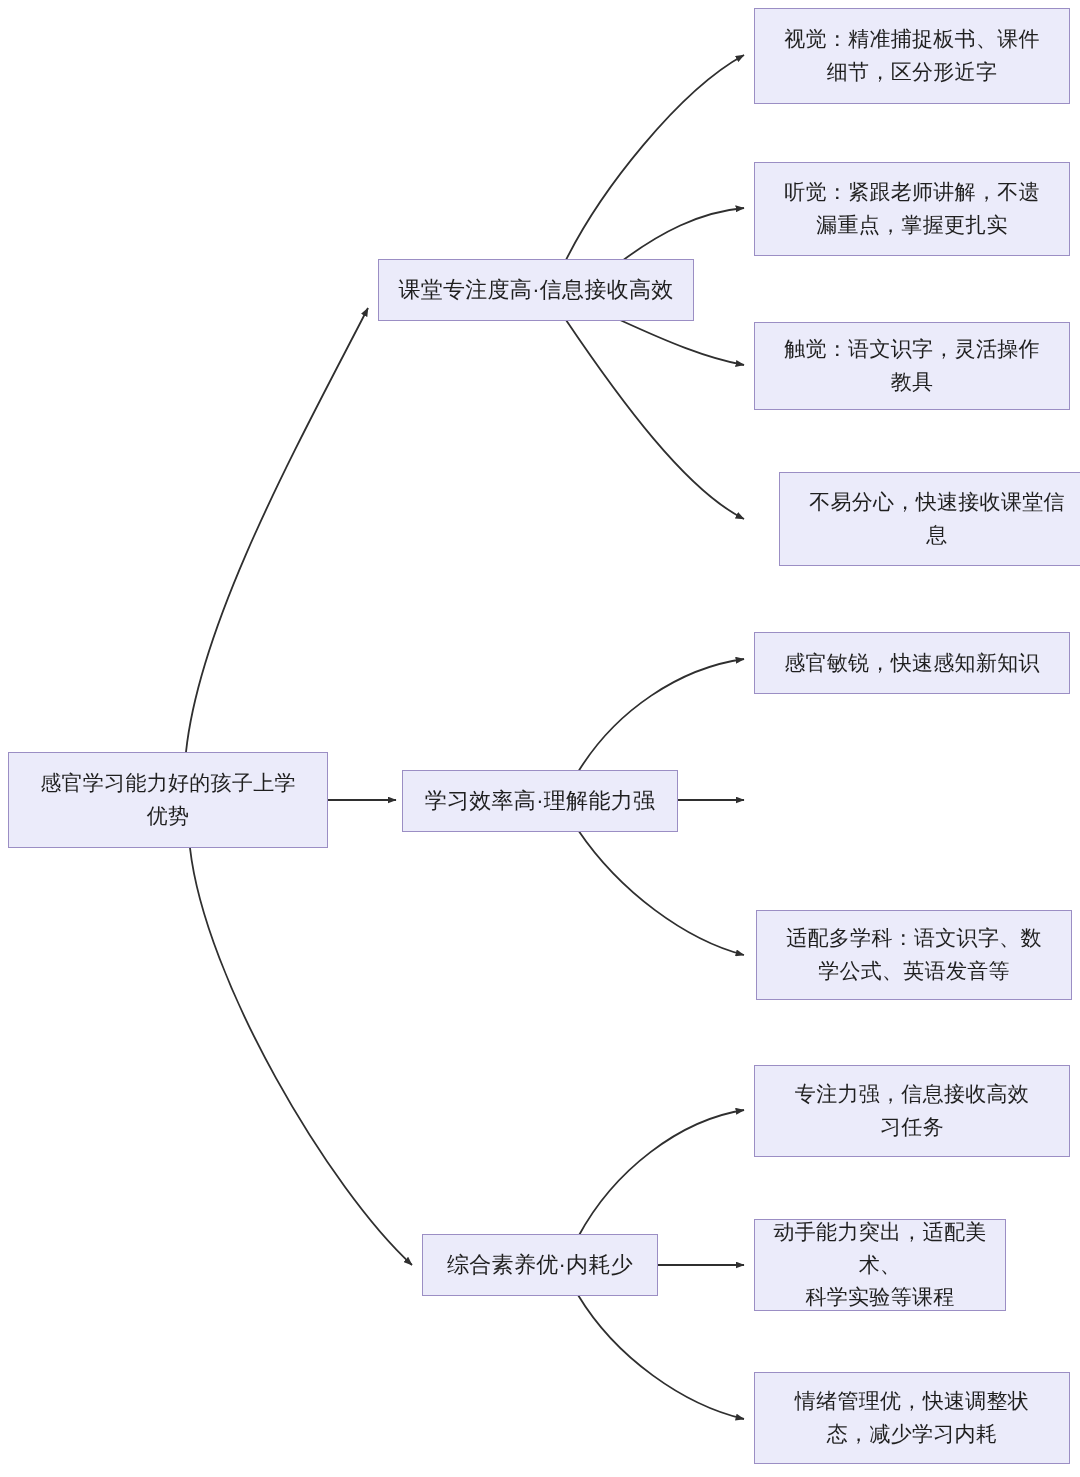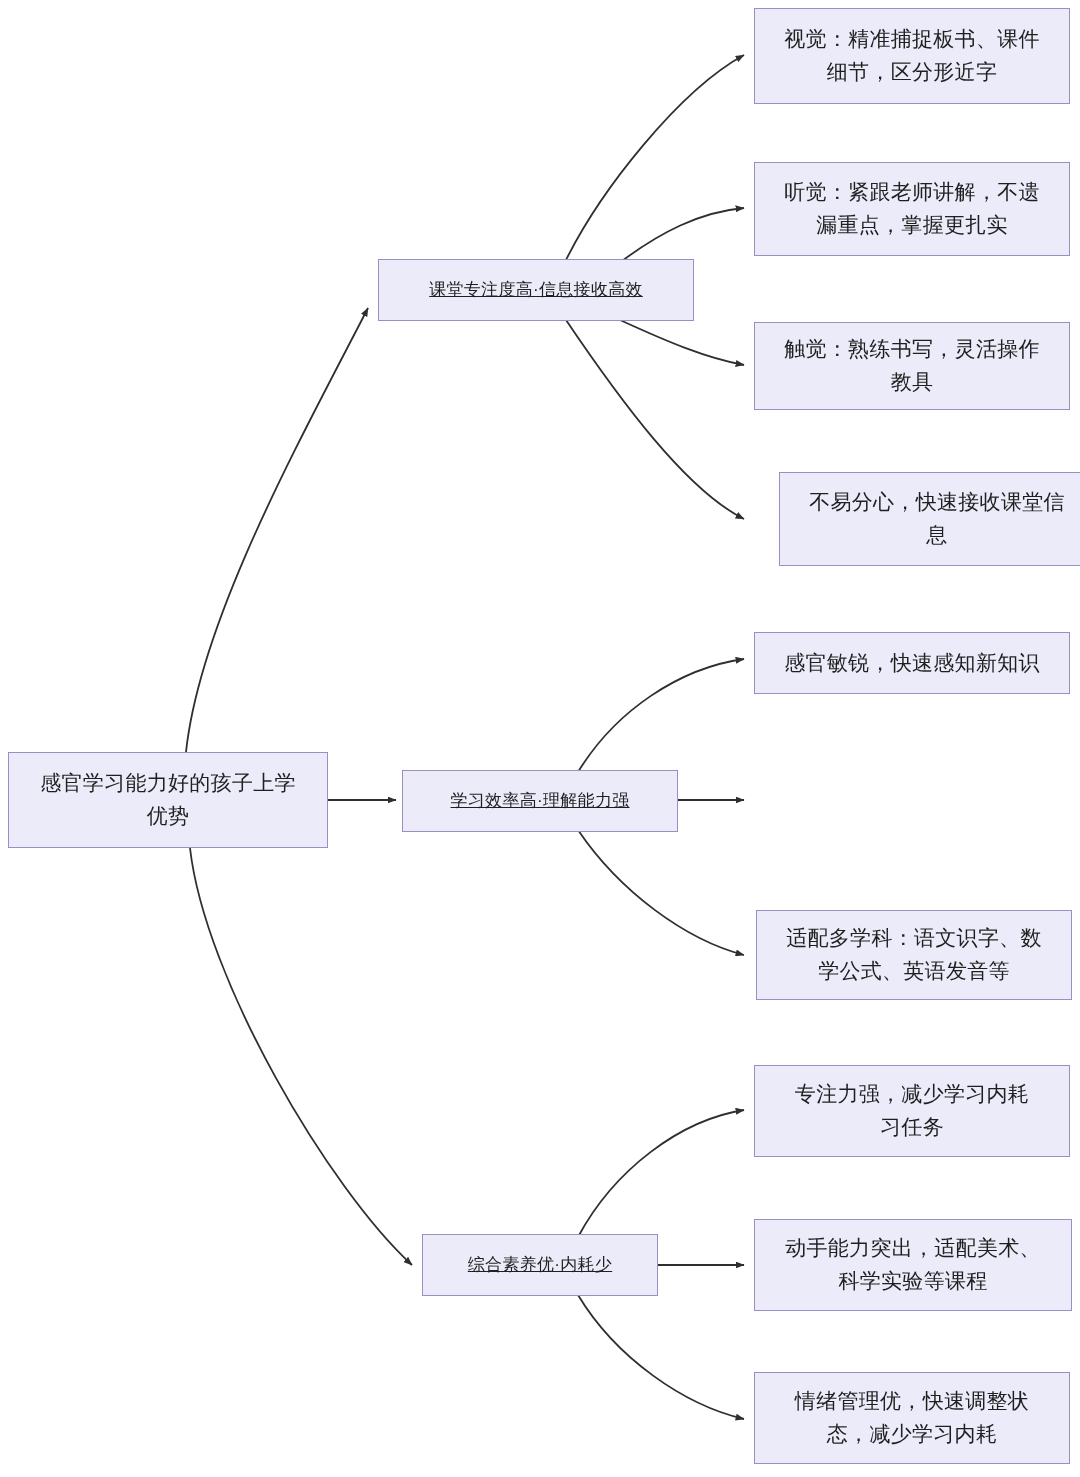--- a/index.html
+++ b/index.html
@@ -41,21 +41,21 @@
     padding: 4px 2px;
     letter-spacing: 0.3px;
     font-family: "Liberation Sans", "DejaVu Sans", sans-serif;
   }
   .node-text {
     display: block;
     width: 100%;
     white-space: pre-line;
   }
   .node.root { font-size: 21px; }
-  .node.branch { font-size: 17px; text-decoration: underline; }
+  .node.branch { font-size: 22px; }
   .node.leaf { font-size: 21px; }
 </style>
 </head>
 <body>
 
 <div id="mindmap-root">
 
   <svg id="edge-layer" viewBox="0 0 1080 1477" width="1080" height="1477" xmlns="http://www.w3.org/2000/svg">
     <defs>
       <marker id="arrowhead" markerWidth="9" markerHeight="7" refX="8.4" refY="3.5" orient="auto" markerUnits="userSpaceOnUse">
@@ -100,41 +100,41 @@
 
   <div class="node leaf" style="left:754px; top:8px; width:316px; height:96px;">
     <span class="node-text">视觉：精准捕捉板书、课件
 细节，区分形近字</span>
   </div>
   <div class="node leaf" style="left:754px; top:162px; width:316px; height:94px;">
     <span class="node-text">听觉：紧跟老师讲解，不遗
 漏重点，掌握更扎实</span>
   </div>
   <div class="node leaf" style="left:754px; top:322px; width:316px; height:88px;">
-    <span class="node-text">触觉：熟练书写，灵活操作
+    <span class="node-text">触觉：语文识字，灵活操作
 教具</span>
   </div>
   <div class="node leaf" style="left:754px; top:472px; width:316px; height:94px;margin-left:25px;">
     <span class="node-text">不易分心，快速接收课堂信
 息</span>
   </div>
 
   <div class="node leaf" style="left:754px; top:632px; width:316px; height:62px;">
     <span class="node-text">感官敏锐，快速感知新知识</span>
   </div>
   <div class="node leaf" style="left:756px; top:910px; width:316px; height:90px;">
     <span class="node-text">适配多学科：语文识字、数
 学公式、英语发音等</span>
   </div>
 
   <div class="node leaf" style="left:754px; top:1065px; width:316px; height:92px;">
-    <span class="node-text">专注力强，减少学习内耗
+    <span class="node-text">专注力强，信息接收高效
 习任务</span>
   </div>
-  <div class="node leaf" style="left:754px; top:1219px; width:318px; height:92px;">
+  <div class="node leaf" style="left:754px; top:1219px; width:252px; height:92px;">
     <span class="node-text">动手能力突出，适配美术、
 科学实验等课程</span>
   </div>
   <div class="node leaf" style="left:754px; top:1372px; width:316px; height:92px;">
     <span class="node-text">情绪管理优，快速调整状
 态，减少学习内耗</span>
   </div>
 
 </div>
 

